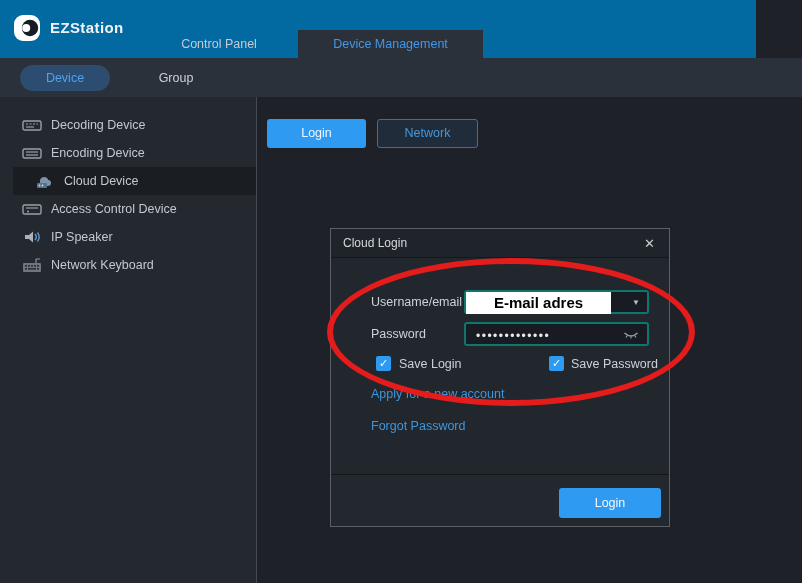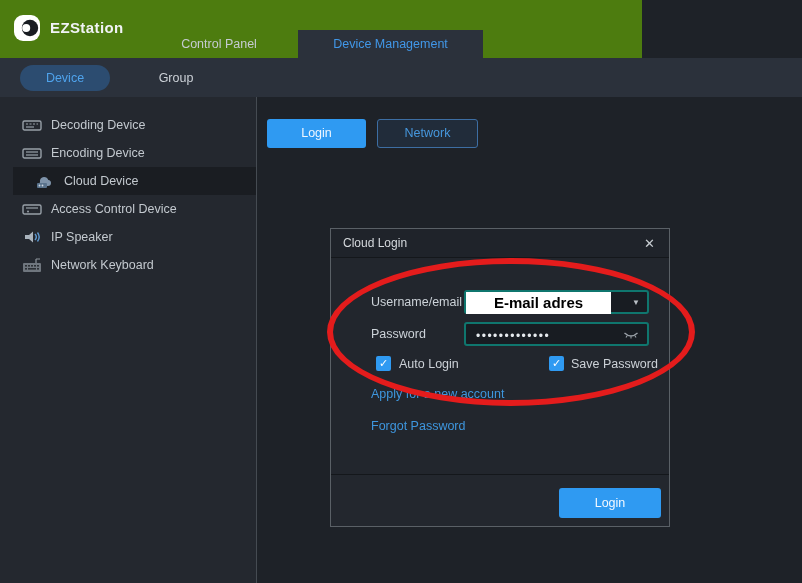--- a/index.html
+++ b/index.html
@@ -1,21 +1,21 @@
 <!DOCTYPE html>
 <html><head>
 <meta charset="utf-8">
 <style>
   * { margin:0; padding:0; box-sizing:border-box; }
   html,body { width:802px; height:583px; background:#101216; }
   body { font-family:"Liberation Sans","DejaVu Sans",sans-serif; }
   #app { position:relative; width:802px; height:583px; overflow:hidden; background:#1e2228; }
 
   
-  .topbar { position:absolute; left:0; top:0; width:642px; height:58px; background:#4d7c0f; }
+  .topbar { position:absolute; left:0; top:0; width:756px; height:58px; background:#0369a1; }
   .logo { position:absolute; left:13px; top:14px; width:28px; height:28px; }
   .app-title { position:absolute; left:50px; top:0; height:58px; line-height:56px;
                color:#f1f3f5; font-size:15px; font-weight:bold; letter-spacing:.4px; }
   .tab { position:absolute; top:30px; height:28px; line-height:28px; text-align:center;
          font-size:12.5px; color:#c5cbd1; cursor:default; }
   .tab.inactive { left:168px; width:102px; }
   .tab.active { left:298px; width:185px; background:#2b313b; color:#4197e8; }
 
   
   .ribbon { position:absolute; left:0; top:58px; width:802px; height:39px; background:#2b313b; }
@@ -179,21 +179,21 @@
       <div class="pwd-dots">•••••••••••••</div>
       <svg class="eye" viewBox="0 0 16 12">
         <path d="M1.5 4 q6.5 6 13 0" fill="none" stroke="#9aa1a8" stroke-width="1.3"></path>
         <line x1="4" y1="6.8" x2="3" y2="8.6" stroke="#9aa1a8" stroke-width="1.1"></line>
         <line x1="8" y1="7.6" x2="8" y2="9.6" stroke="#9aa1a8" stroke-width="1.1"></line>
         <line x1="12" y1="6.8" x2="13" y2="8.6" stroke="#9aa1a8" stroke-width="1.1"></line>
       </svg>
     </div>
 
     <div class="cb" style="left:45px; top:127px;">✓</div>
-    <div class="cb-label" style="left:68px; top:127px;">Auto Login</div>
+    <div class="cb-label" style="left:68px; top:127px;">Save Login</div>
     <div class="cb" style="left:218px; top:127px;">✓</div>
     <div class="cb-label" style="left:240px; top:127px;">Save Password</div>
 
     <div class="link" style="top:158px;">Apply for a new account</div>
     <div class="link" style="top:190px;">Forgot Password</div>
 
     <div class="dlg-footer">
       <div class="btn btn-login-dlg">Login</div>
     </div>
   </div>

